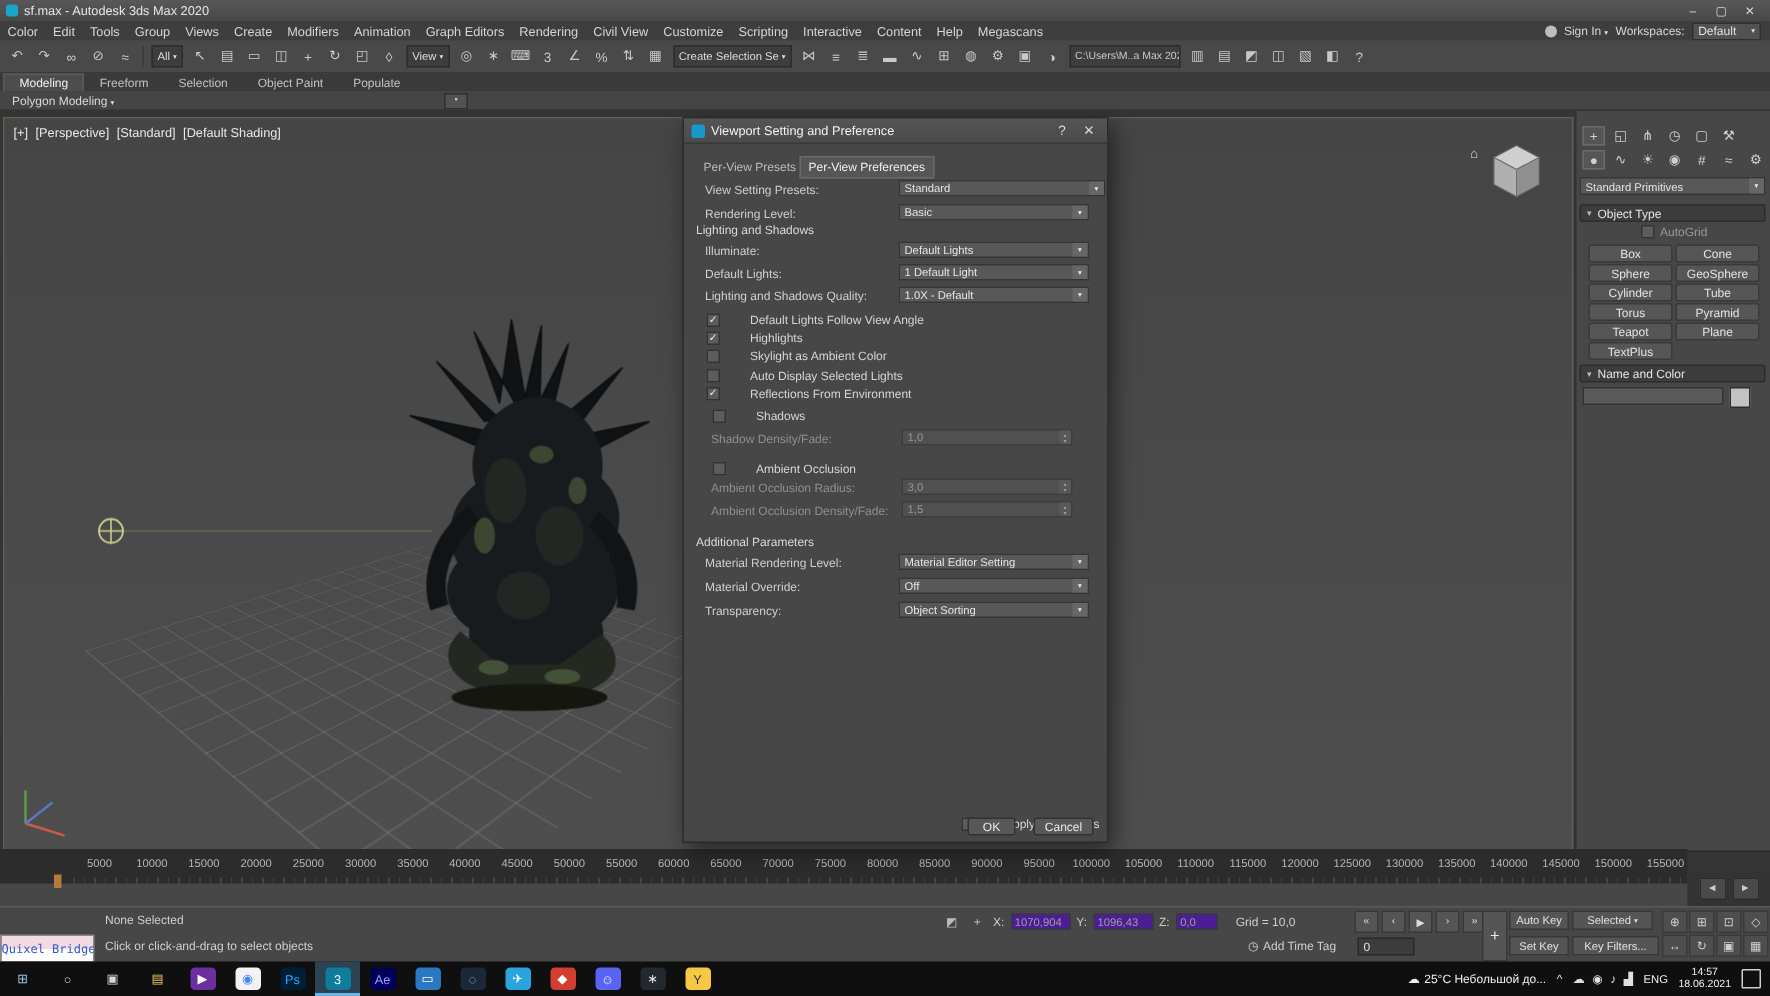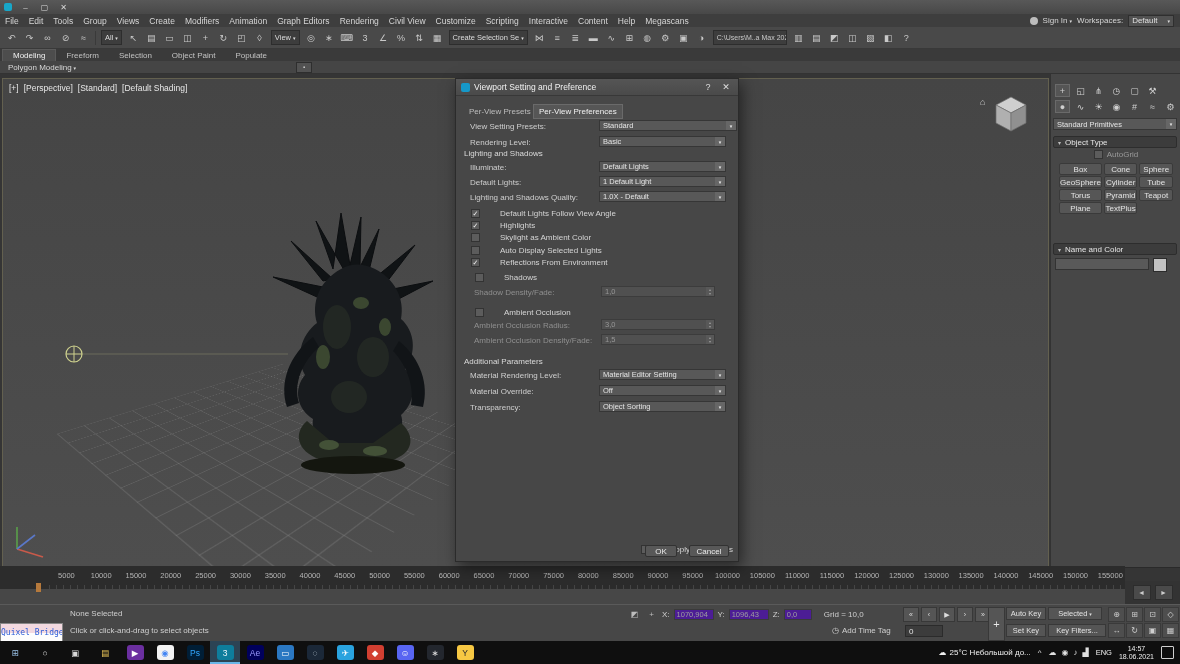--- a/index.html
+++ b/index.html
@@ -93,21 +93,21 @@
   .cpico{width:15px;height:13px;display:flex;align-items:center;justify-content:center;font-size:9px;color:#cfcfcf}
   .cpico.active{background:#555;border:1px solid #6a6a6a;box-sizing:border-box}
   .rdd{position:absolute;left:2px;top:44px;width:124px;height:12px;background:#585858;border:1px solid #363636;
        display:flex;box-sizing:border-box}
   .rollout{position:absolute;left:2px;width:124px;height:12px;background:#3c3c3c;border:1px solid #2d2d2d;
            border-radius:2px;display:flex;align-items:center;padding:0 4px;gap:4px;box-sizing:border-box}
   .rollmark{font-size:6px;color:#bbb}
   .rolttl{font-size:8px;color:#e4e4e4;font-weight:normal}
   .agrow{position:absolute;left:0;width:100%;display:flex;align-items:center;justify-content:center;gap:4px}
   .aglabel{font-size:8px;color:#9a9a9a}
-  .objgrid{position:absolute;left:8px;top:89px;width:114px;display:grid;grid-template-columns:1fr 1fr 1fr;
+  .objgrid{position:absolute;left:8px;top:89px;width:114px;display:grid;grid-template-columns:1fr 1fr;
            gap:1px 2px;grid-auto-rows:12px}
   .objbtn{background:#565656;border:1px solid #3a3a3a;border-radius:2px;color:#e3e3e3;font-size:8px;
           display:flex;align-items:center;justify-content:center}
   .nameinput{position:absolute;left:4px;top:184px;width:94px;height:12px;background:#595959;
              border:1px solid #333;box-sizing:border-box}
   .swatch{position:absolute;left:102px;top:184px;width:12px;height:12px;background:#c2c2c2;border:1px solid #2c2c2c}
 
   
   .trackbar{left:0;top:567px;width:1180px;height:14px;background:#353535;border-top:1px solid #2a2a2a;box-sizing:border-box}
   .tbarrow{position:absolute;top:1px;width:10px;height:12px;display:flex;align-items:center;justify-content:center;
@@ -167,28 +167,29 @@
   .trayico{font-size:8px;color:#e0e0e0}
   .lang{font-size:7.5px;color:#f0f0f0}
   .clock{font-size:7px;color:#f0f0f0;text-align:center;line-height:8px}
   .notif{width:11px;height:11px;border:1px solid #cfcfcf;border-radius:1px}
 </style>
 </head>
 <body>
 
 <div class="titlebar abs">
   <span class="applogo"></span>
+  <span class="wtitle">sf.max - Autodesk 3ds Max 2020</span>
   <span class="wbtn">–</span>
   <span class="wbtn">▢</span>
   <span class="wbtn">✕</span>
 </div>
 
 <div class="menubar abs">
   <div style="display:flex">
-    <span class="mitem">File</span>
+    <span class="mitem">Color</span>
       <span class="mitem">Edit</span>
       <span class="mitem">Tools</span>
       <span class="mitem">Group</span>
       <span class="mitem">Views</span>
       <span class="mitem">Create</span>
       <span class="mitem">Modifiers</span>
       <span class="mitem">Animation</span>
       <span class="mitem">Graph Editors</span>
       <span class="mitem">Rendering</span>
       <span class="mitem">Civil View</span>

